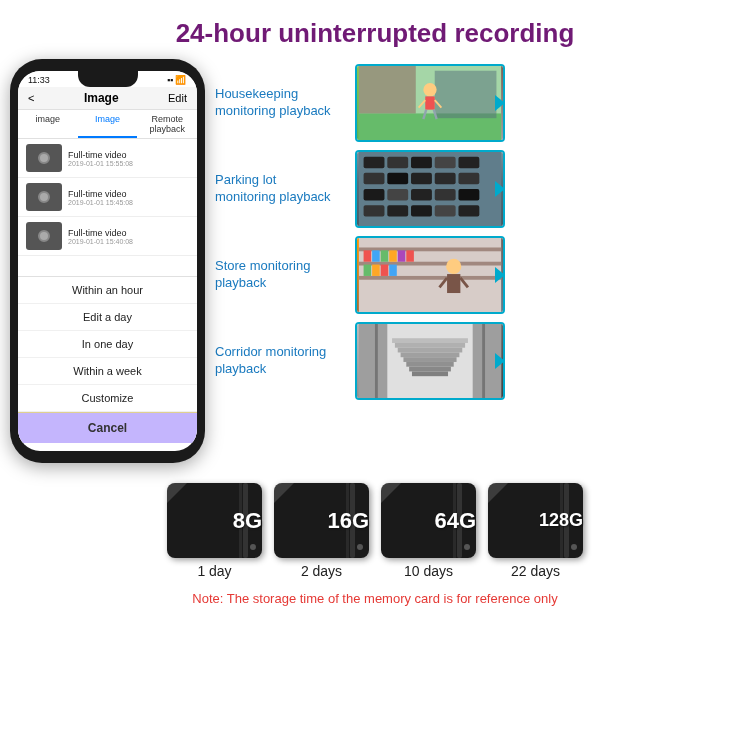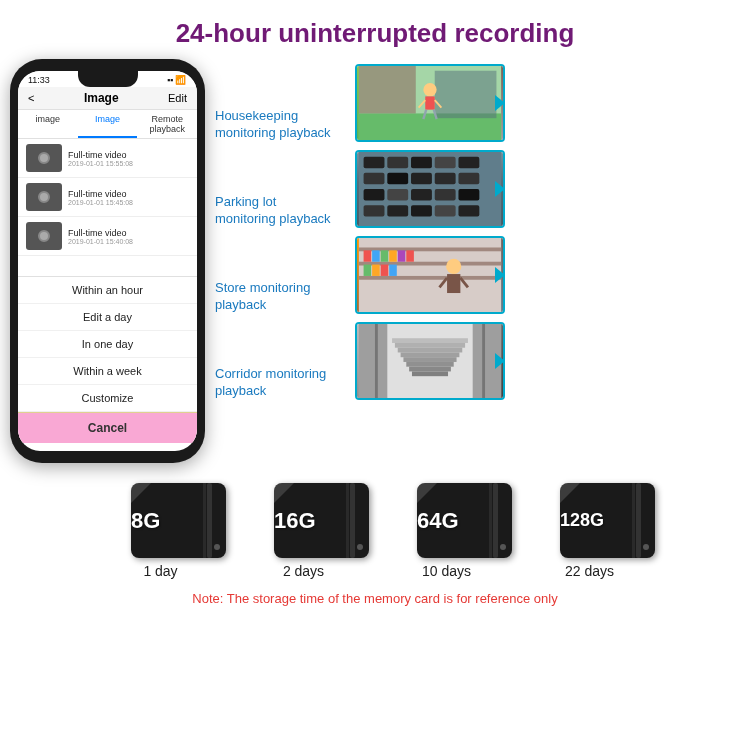--- a/index.html
+++ b/index.html
@@ -163,37 +163,37 @@
       font-size: 11px;
       color: #222;
       border-bottom: 1px solid #f0f0f0;
     }
 
     .phone-dropdown-cancel {
       text-align: center;
       padding: 8px 0;
       font-size: 12px;
       color: #333;
-      background: #f9a8d4;
+      background: #c4b5fd;
       border-top: 1px solid #e0d090;
       font-weight: bold;
     }
 
     
     .monitoring-list {
       flex: 1;
       display: flex;
       flex-direction: column;
       gap: 8px;
       padding-top: 5px;
     }
 
     .monitoring-item {
       display: flex;
-      align-items: flex-end;
+      align-items: center;
       gap: 0;
     }
 
     .monitoring-label {
       font-size: 13px;
       color: #1a7abf;
       line-height: 1.3;
       min-width: 140px;
       flex-shrink: 0;
     }
@@ -265,23 +265,22 @@
     }
 
     .sd-card {
       width: 95px;
       height: 75px;
       background: #1a1a1a;
       border-radius: 8px;
       position: relative;
       display: flex;
       align-items: center;
-      justify-content: flex-start;
+      justify-content: flex-end;
       box-shadow: 2px 2px 6px rgba(0,0,0,0.4);
-      margin-left: 36px;
     }
 
     .sd-card::after {
       content: '';
       position: absolute;
       top: 0;
       right: 14px;
       width: 5px;
       height: 100%;
       background: #333;

